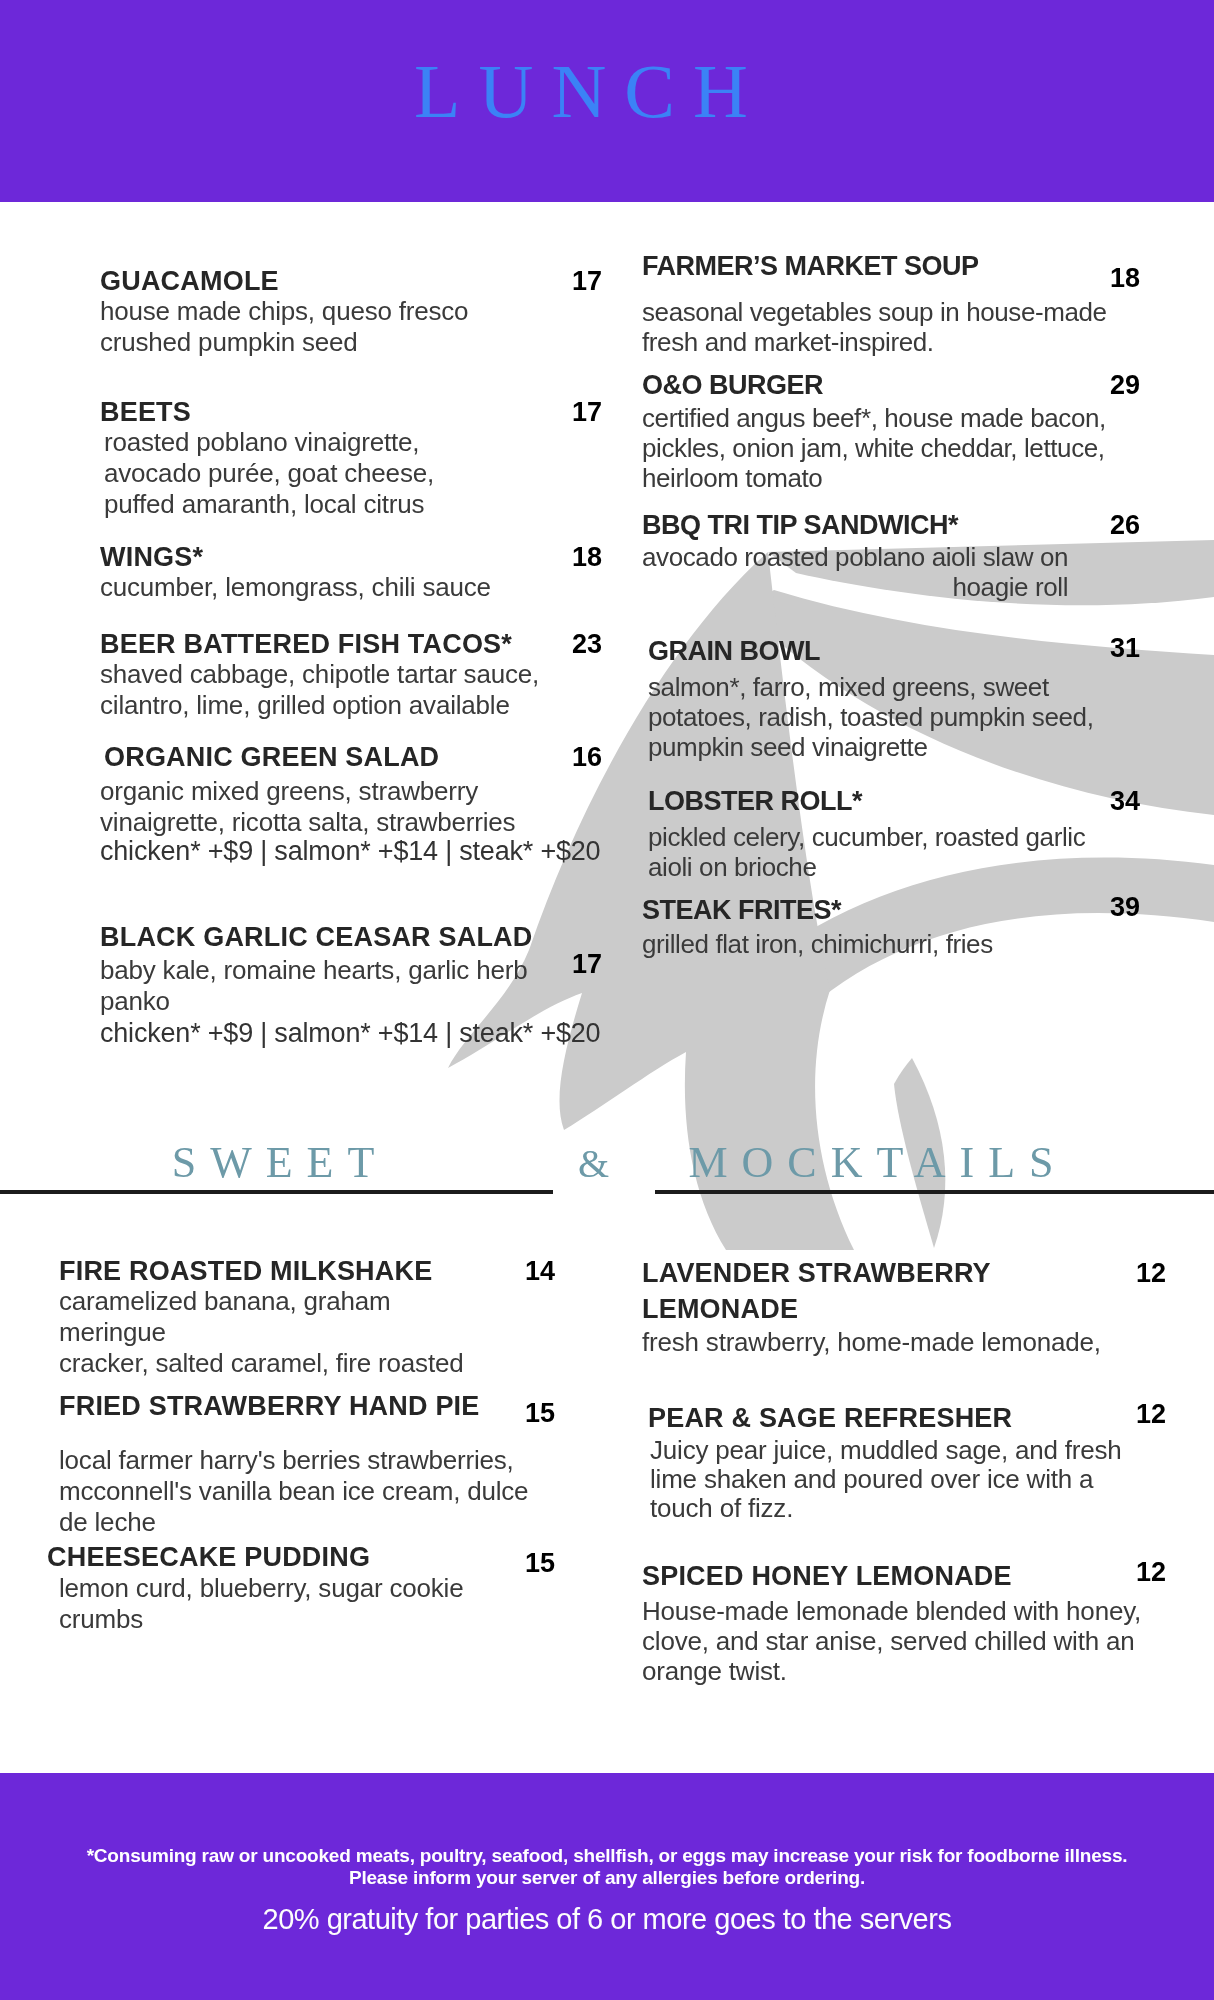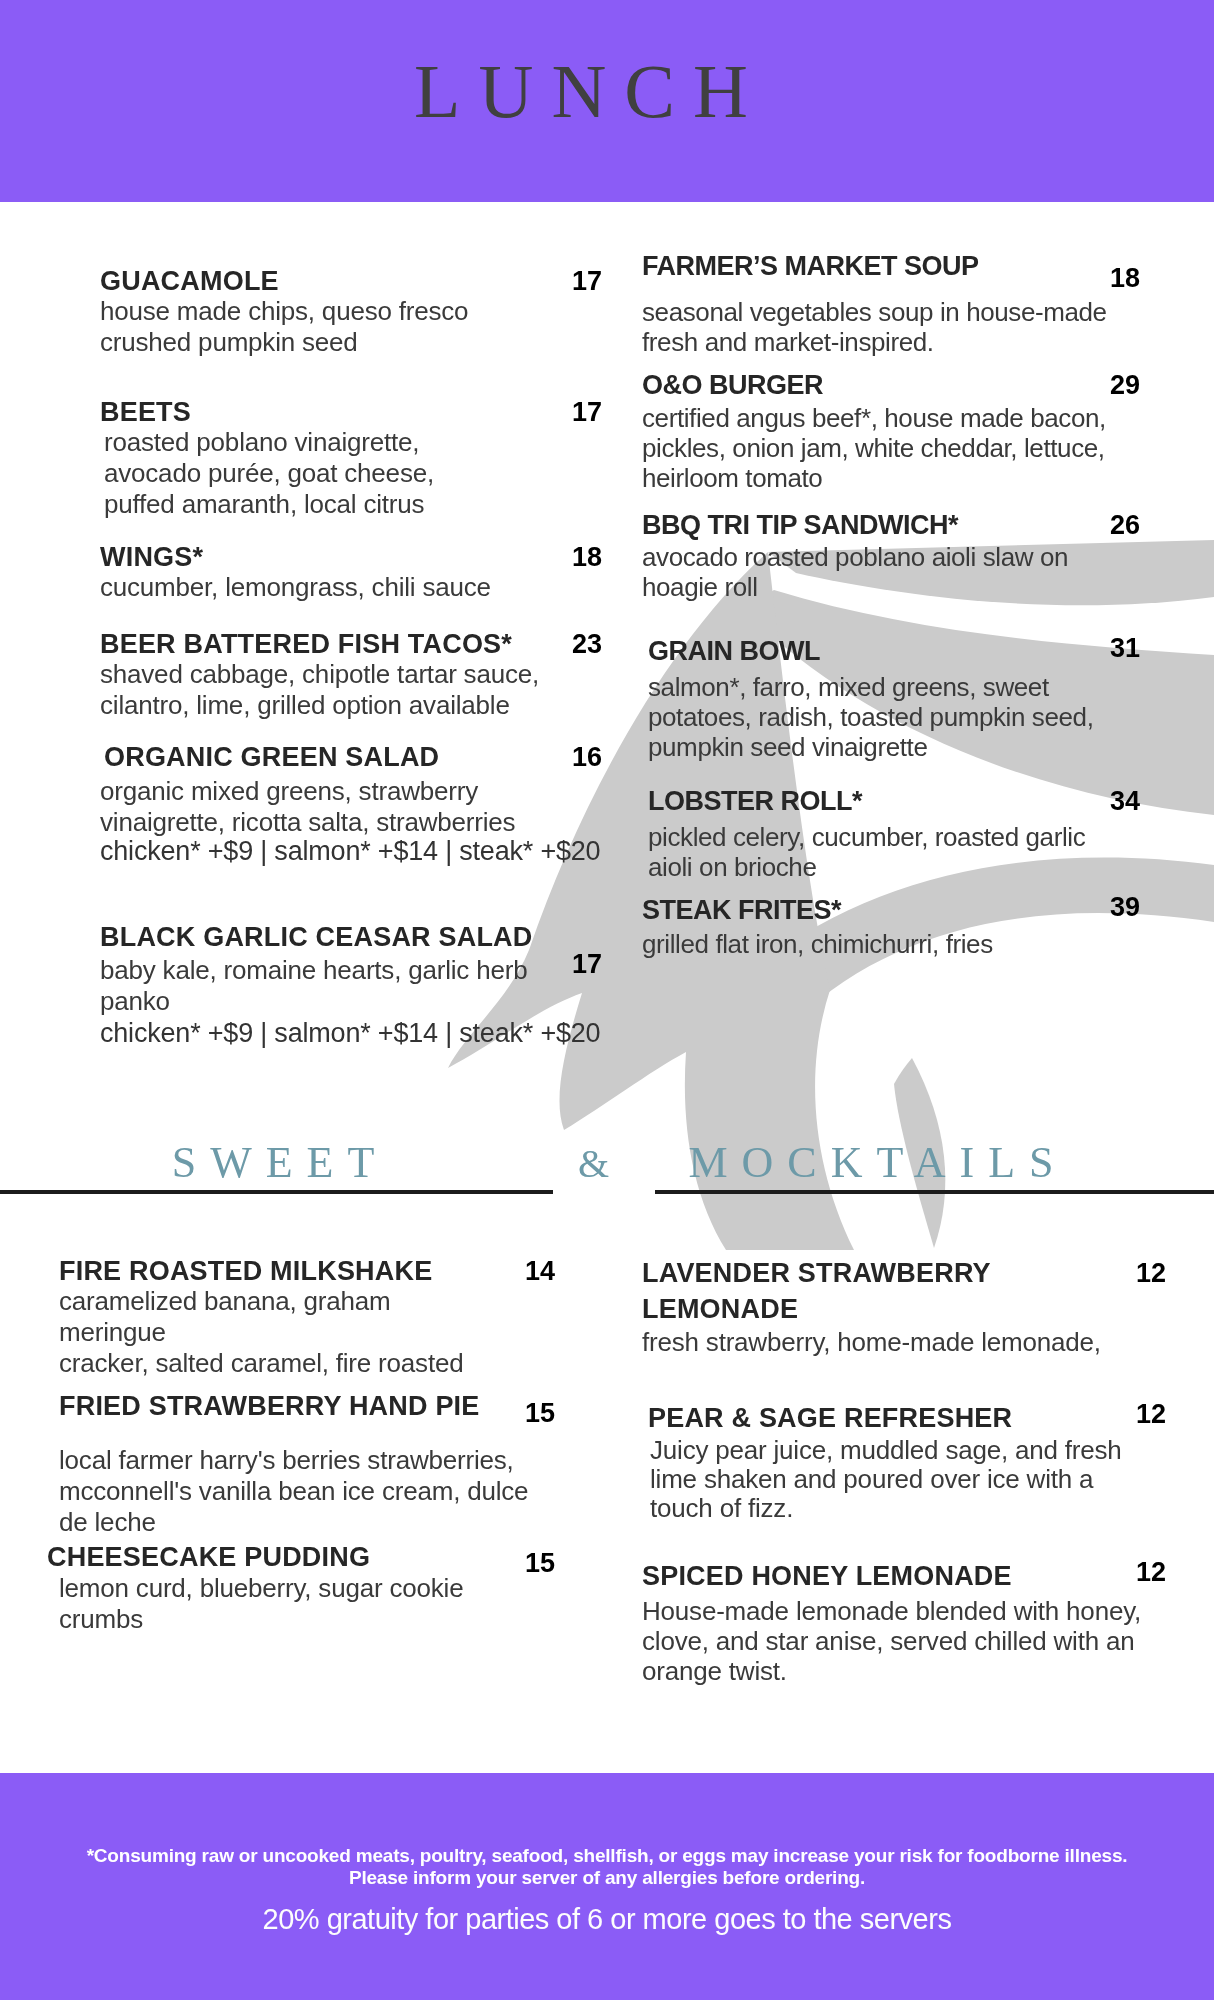--- a/index.html
+++ b/index.html
@@ -2,27 +2,27 @@
 <html><head>
 <meta charset="utf-8">
 <style>
   html,body{margin:0;padding:0;background:#e8e8e8;}
   #page{
     position:relative;width:1214px;height:2000px;margin:0 auto;
     background:#ffffff;overflow:hidden;
     font-family:"Liberation Sans",sans-serif;
   }
   
-  .band{position:absolute;left:0;width:1214px;background:#8b5cf6;}
+  .band{position:absolute;left:0;width:1214px;background:#6d28d9;}
   #header-band{top:0;height:202px;}
   #footer-band{top:1773px;height:227px;}
   .lunch-title{
     position:absolute;top:48px;left:0;width:1180px;text-align:center;
     font-family:"Liberation Serif",serif;font-size:76px;font-weight:400;
-    letter-spacing:18px;color:#404040;white-space:nowrap;
+    letter-spacing:18px;color:#3b82f6;white-space:nowrap;
   }
   
   #watermark{position:absolute;left:434px;top:540px;width:780px;height:710px;z-index:0;}
   #watermark path{fill:#cbcbcb;}
   
   .item-name{
     position:absolute;z-index:1;font-weight:bold;font-size:27px;line-height:33px;
     color:#262626;letter-spacing:0.2px;white-space:nowrap;
   }
   .item-price{
@@ -131,21 +131,21 @@
   <div class="item-name rname" style="top:369px;left:642px;">O&amp;O BURGER</div>
   <div class="item-price" style="top:369px;left:1076px;width:64px;">29</div>
   <div class="item-desc rdesc" style="top:403px;left:642px;">
     <div>certified angus beef*, house made bacon,</div>
     <div>pickles, onion jam, white cheddar, lettuce,</div>
     <div>heirloom tomato</div>
   </div>
 
   <div class="item-name rname" style="top:509px;left:642px;">BBQ TRI TIP SANDWICH*</div>
   <div class="item-price" style="top:509px;left:1076px;width:64px;">26</div>
-  <div class="item-desc rdesc" style="top:542px;left:642px;">
+  <div class="item-desc rdesc" style="top:542px;left:642px;text-align:right;">
     <div>avocado roasted poblano aioli slaw on</div>
     <div>hoagie roll</div>
   </div>
 
   <div class="item-name rname" style="top:635px;left:648px;">GRAIN BOWL</div>
   <div class="item-price" style="top:632px;left:1076px;width:64px;">31</div>
   <div class="item-desc rdesc" style="top:672px;left:648px;">
     <div>salmon*, farro, mixed greens, sweet</div>
     <div>potatoes, radish, toasted pumpkin seed,</div>
     <div>pumpkin seed vinaigrette</div>

